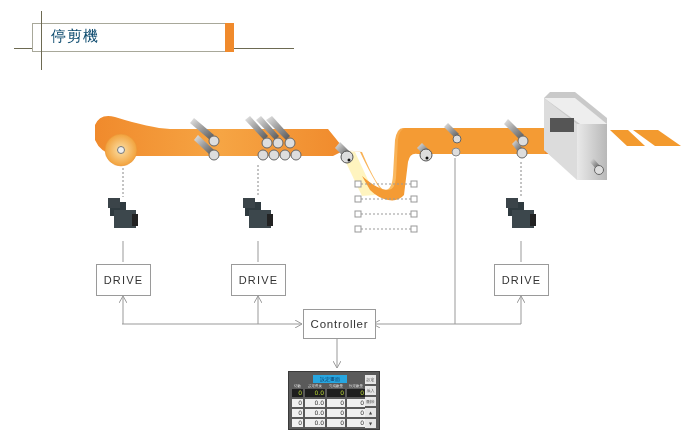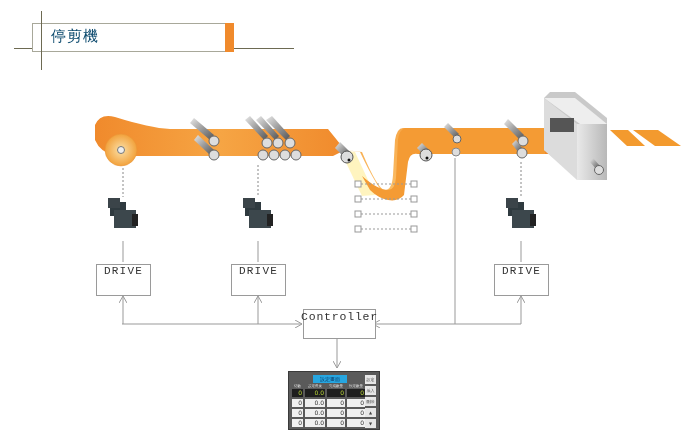--- a/index.html
+++ b/index.html
@@ -3,21 +3,21 @@
 <meta charset="utf-8">
 <style>
   html, body { margin:0; padding:0; background:#ffffff; }
   body { width:700px; height:445px; position:relative; overflow:hidden; font-family:"DejaVu Sans", sans-serif; }
   #stage { position:absolute; left:0; top:0; width:700px; height:445px; }
   .title-box { position:absolute; left:32px; top:23px; width:202px; height:29px; border:1.5px solid #a8a89a; background:#fff; box-sizing:border-box; }
   .title-text { position:absolute; left:18px; top:3px; font-size:15px; color:#0c4a6e; letter-spacing:1px; font-family:"DejaVu Sans", sans-serif; }
   .title-accent { position:absolute; right:-1px; top:-1px; width:9px; height:29px; background:#f08a2c; }
   .hline { position:absolute; left:14px; top:48px; width:280px; height:1px; background:#6d6a52; }
   .vline { position:absolute; left:41px; top:11px; width:1px; height:59px; background:#6d6a52; }
-  .box { position:absolute; border:1px solid #9a9a9a; background:#fff; box-sizing:border-box; display:flex; justify-content:center; color:#333; font-family:Liberation Mono, monospace; }
+  .box { position:absolute; border:1px solid #9a9a9a; background:#fff; box-sizing:border-box; display:flex; align-items:center; justify-content:center; color:#333; font-family:Liberation Sans, sans-serif; }
   .drive { width:55px; height:32px; font-size:11px; letter-spacing:1.2px; }
   .ctrl { width:73px; height:30px; font-size:11.5px; letter-spacing:0.8px; }
   .hmi { position:absolute; left:288px; top:371px; width:92px; height:59px; background:#5a5a5a; border:1px solid #3a3a3a; box-sizing:border-box; }
   .hmi-title { position:absolute; left:24px; top:3px; width:34px; height:8px; background:#27a6e0; color:#0d3a66; font-size:5px; text-align:center; line-height:8px; }
   .hmi-side { position:absolute; right:3px; width:11px; height:9px; background:#e6e6e6; color:#444; font-size:4px; text-align:center; line-height:9px; }
   .hmi-cell { position:absolute; height:8px; background:#f0f0f0; color:#333; font-size:6px; text-align:right; line-height:8px; padding-right:1px; box-sizing:border-box; }
   .hmi-cell.dark { background:#1e1e1e; color:#b8d437; }
   .hmi-hdr { position:absolute; height:4px; font-size:3.5px; color:#ddd; line-height:4px; text-align:center; }
 </style>
 </head>

